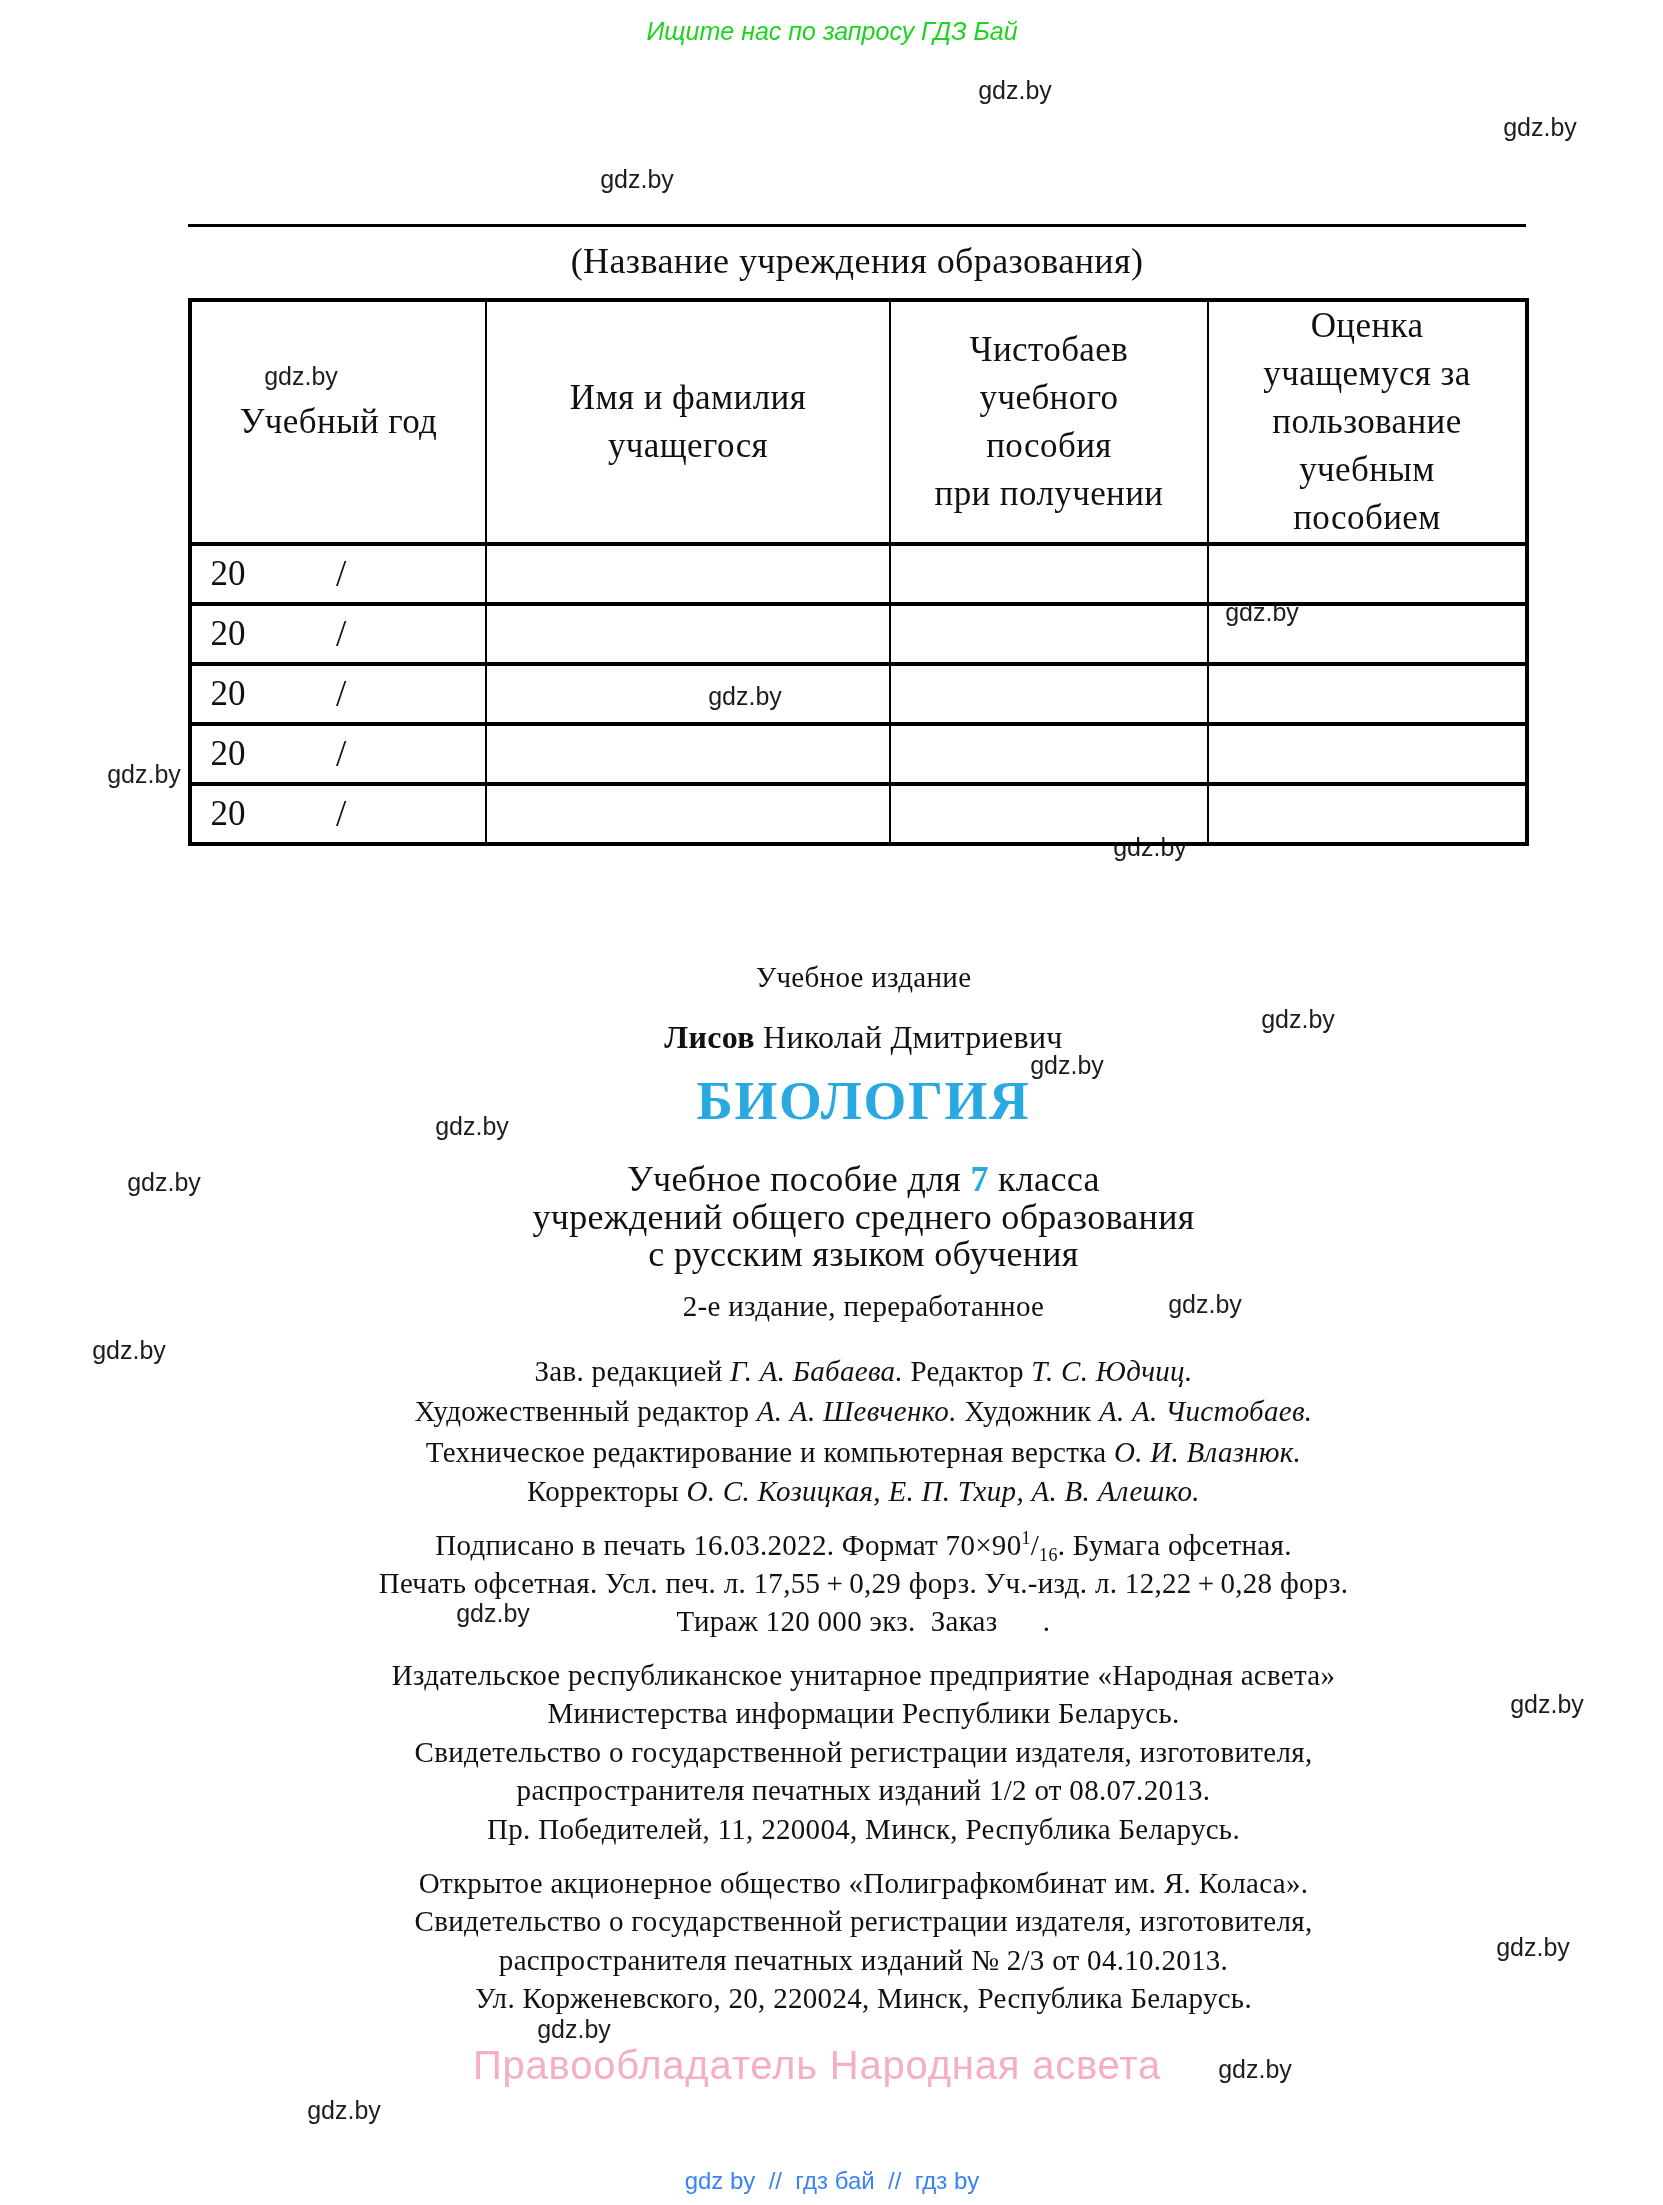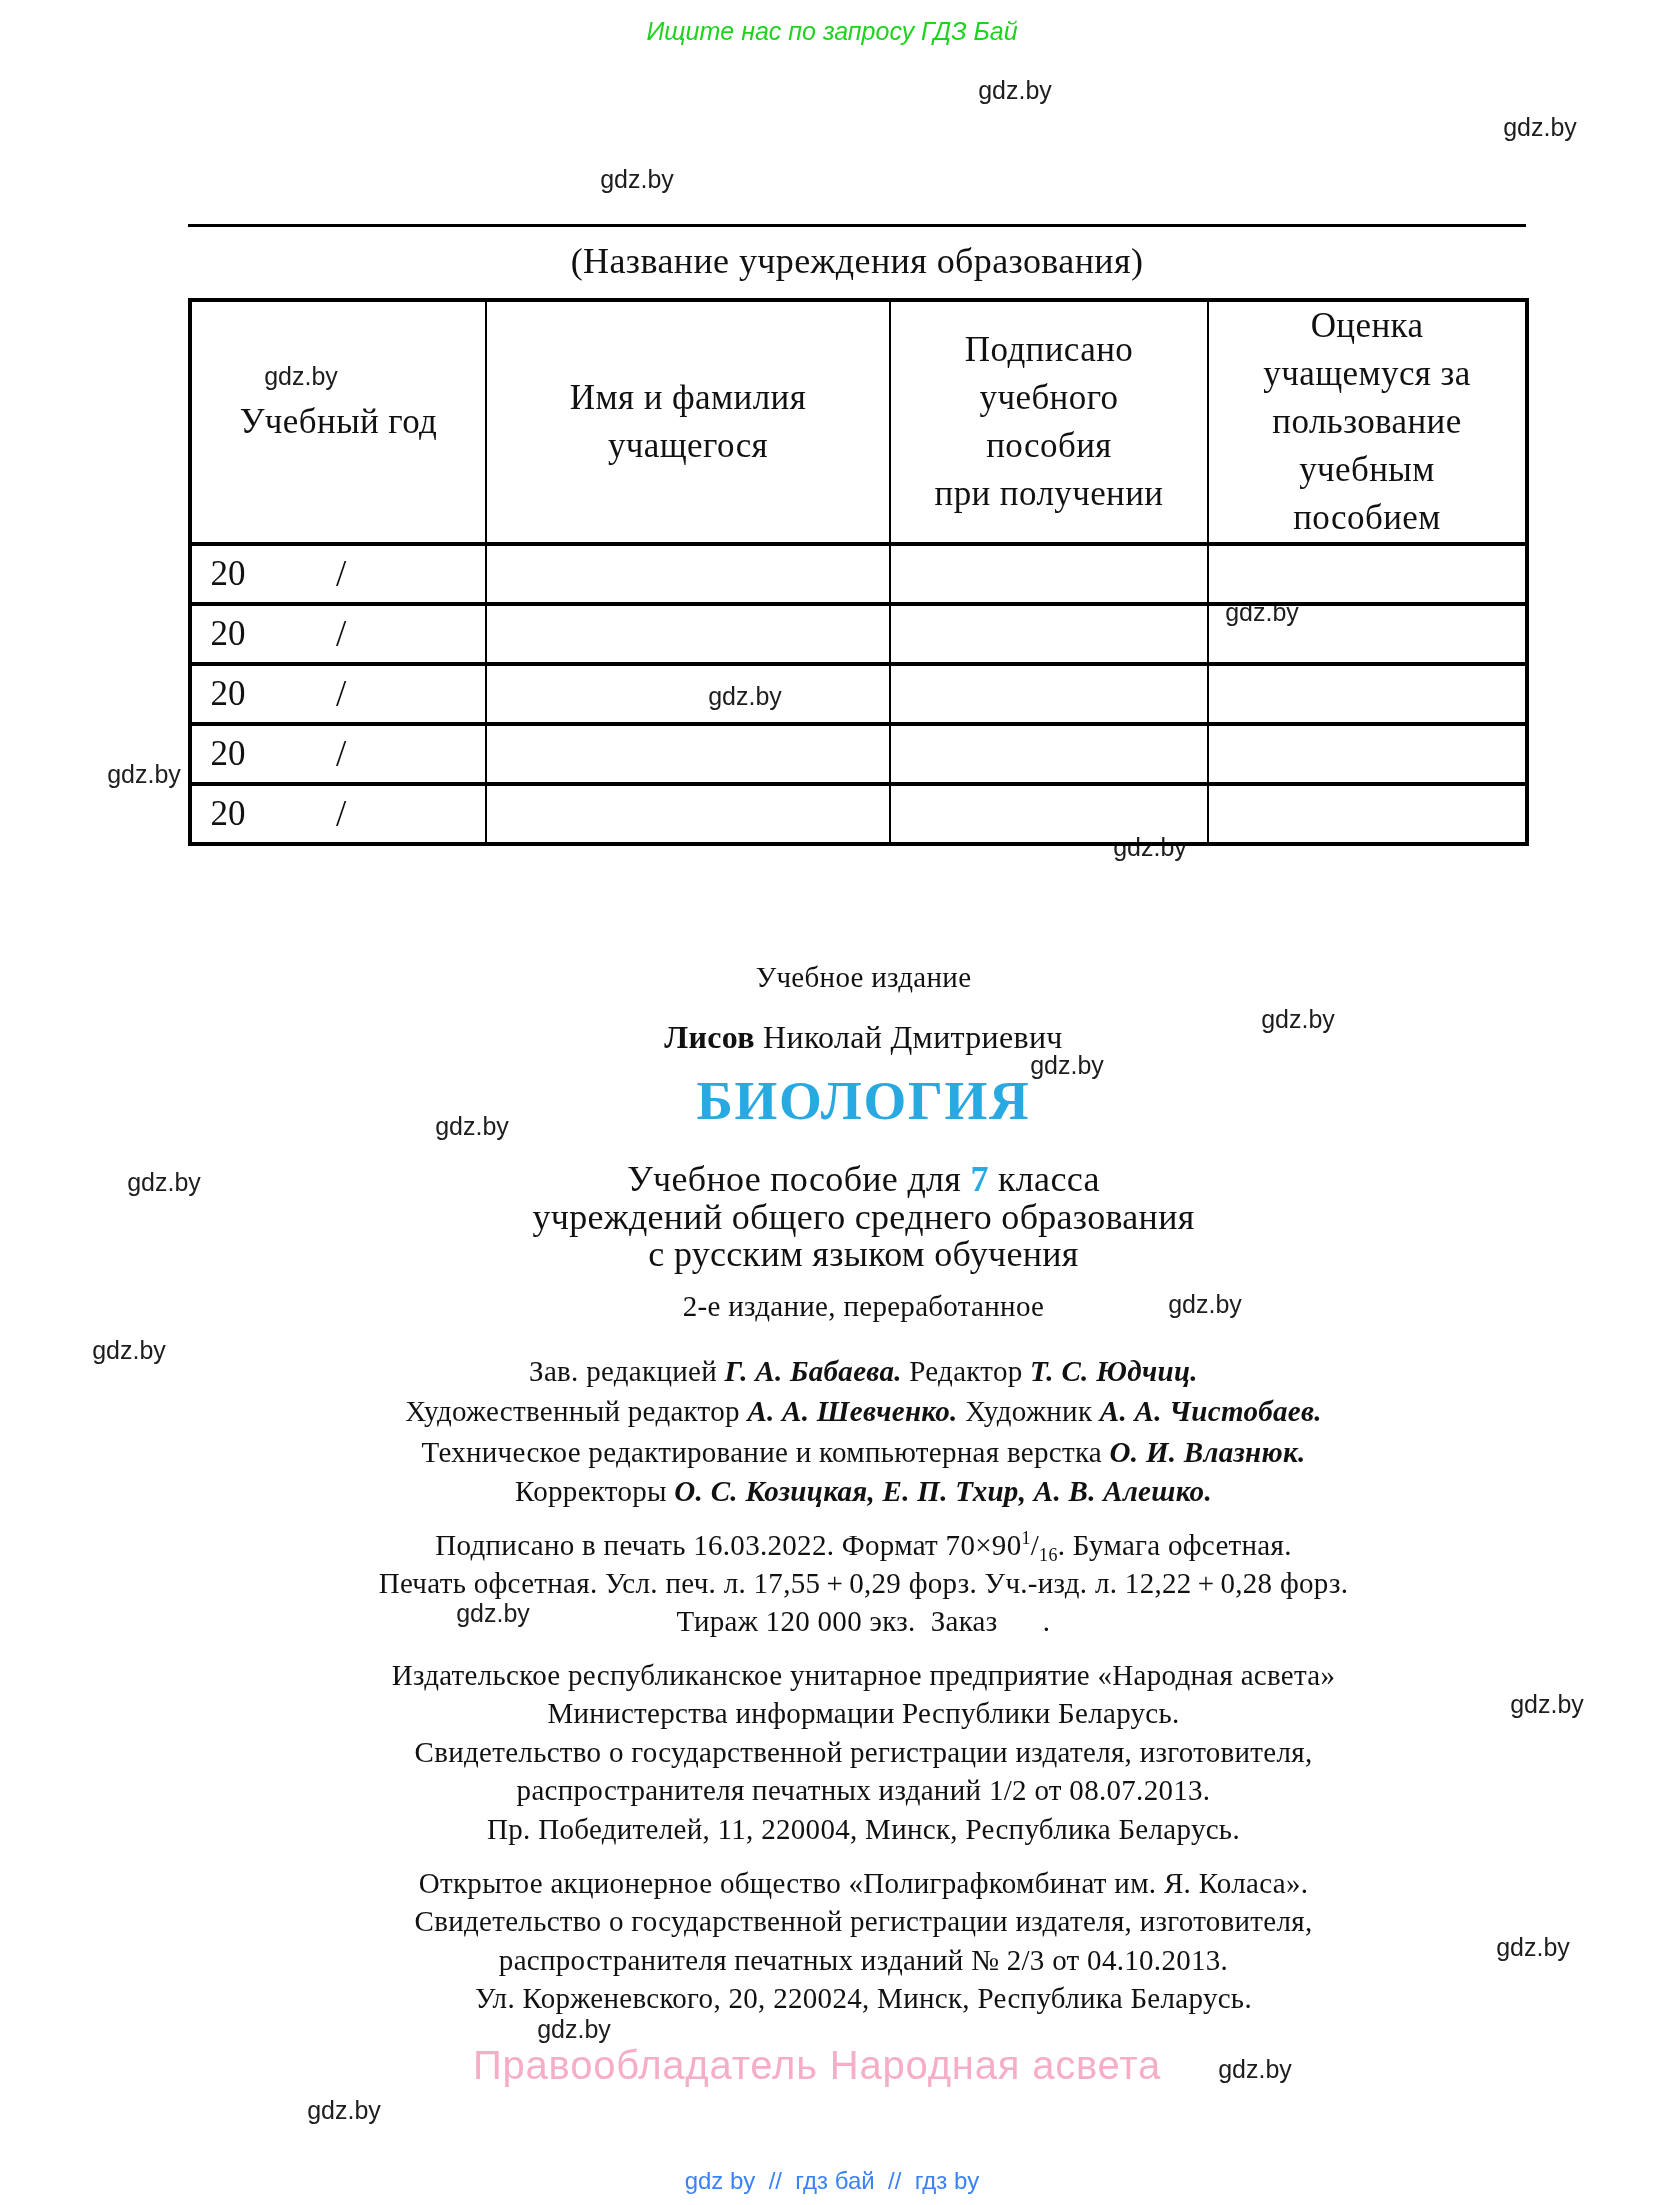--- a/index.html
+++ b/index.html
@@ -54,21 +54,21 @@
   tr.drow td{height:56px; font-size:35px;}
   td.yearcell{position:relative; text-align:left;}
   td.yearcell .yy{position:absolute; left:18.4px; top:50%; transform:translateY(-50%);}
   td.yearcell .sl{position:absolute; left:144px; top:50%; transform:translateY(-52%); font-size:37px;}
   
   .line{
     position:absolute; left:201px; width:1325px;
     text-align:center; font-size:29px; letter-spacing:0.3px;
     white-space:nowrap;
   }
-  .line .it{font-style:italic;font-weight:bold;}
+  .line .it{font-style:italic;}
   .line sup{font-size:0.62em; vertical-align:super;}
   .line sub{font-size:0.62em; vertical-align:sub;}
   .author b{font-weight:bold;}
   .booktitle{
     font-size:55px; font-weight:bold; letter-spacing:1.7px;
   }
   .subtitle{font-size:36px;}
   .grade{font-weight:bold;}
   
   .rights{
@@ -123,21 +123,21 @@
       <tbody>
           <tr>
         <th class="hcell" style="width:293px">
           <span>Учебный год</span>
         </th>
         <th class="hcell" style="width:402px">
           <span>Имя и фамилия</span>
           <span>учащегося</span>
         </th>
         <th class="hcell" style="width:316px">
-          <span>Подписано</span>
+          <span>Чистобаев</span>
           <span>учебного</span>
           <span>пособия</span>
           <span>при получении</span>
         </th>
         <th class="hcell" style="width:316px">
           <span>Оценка</span>
           <span>учащемуся за</span>
           <span>пользование</span>
           <span>учебным</span>
           <span>пособием</span>

